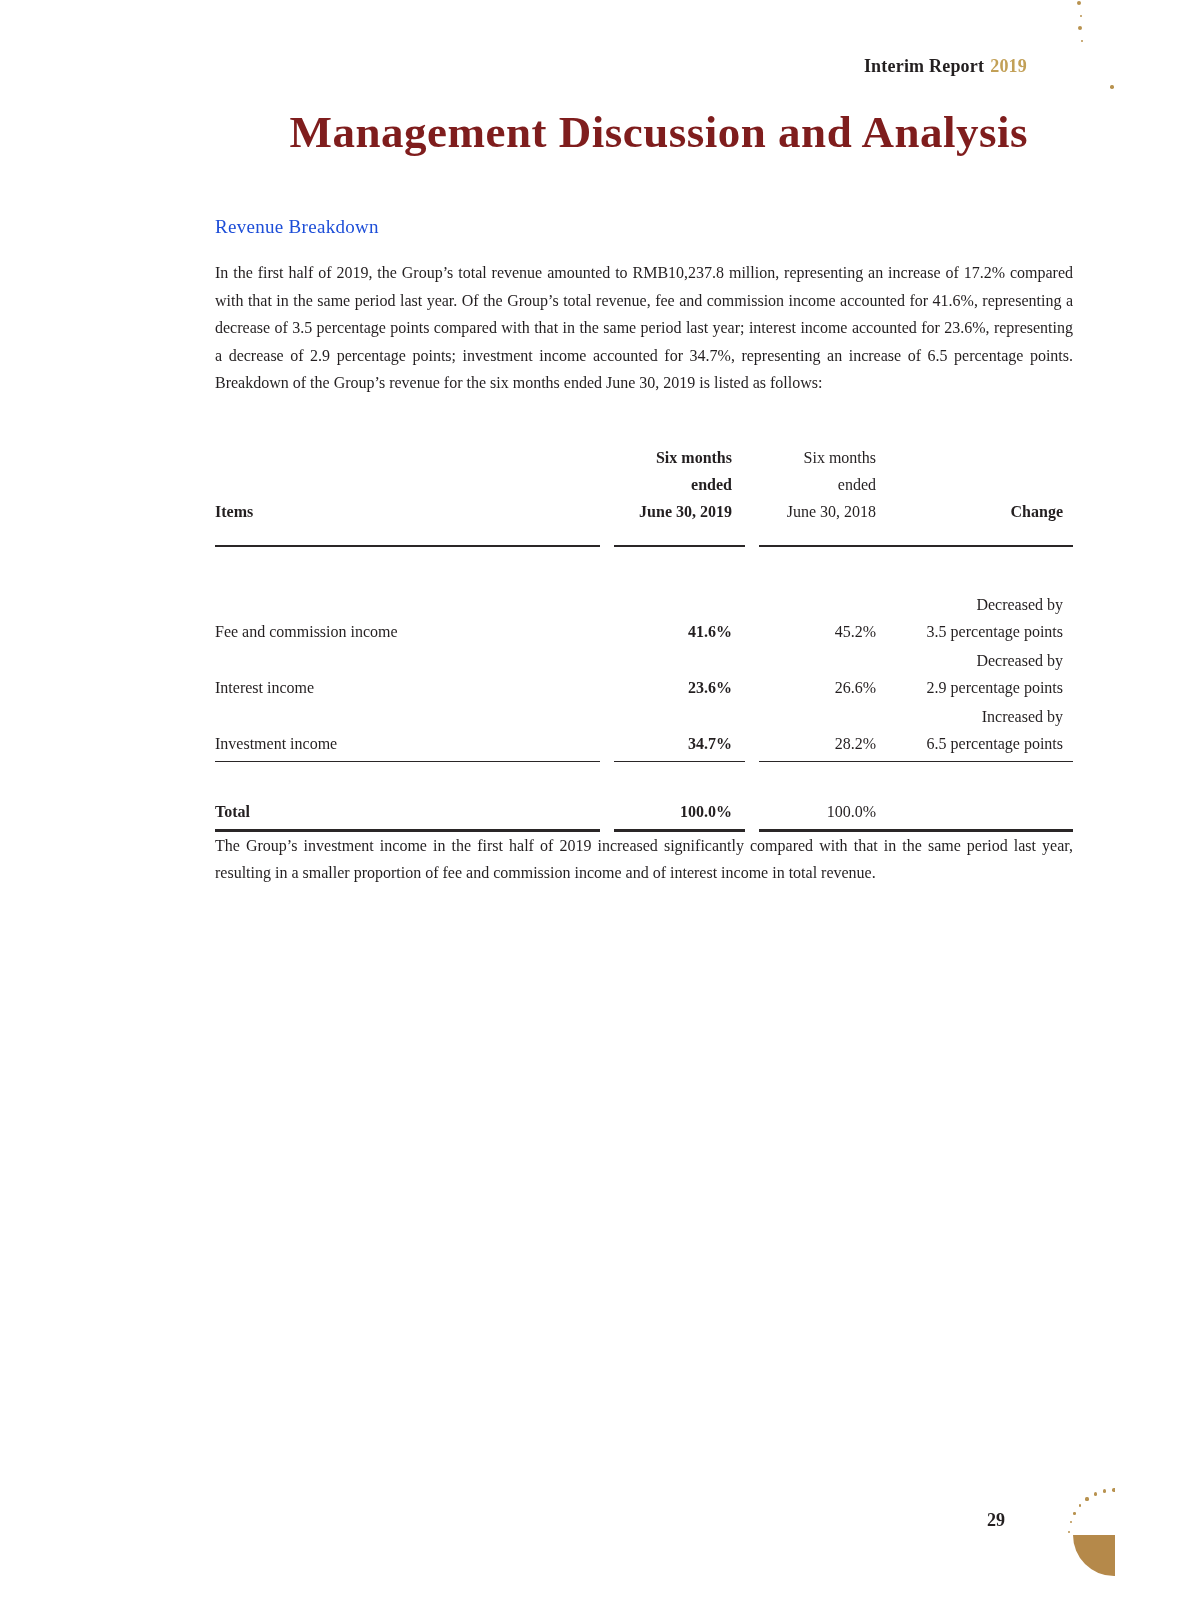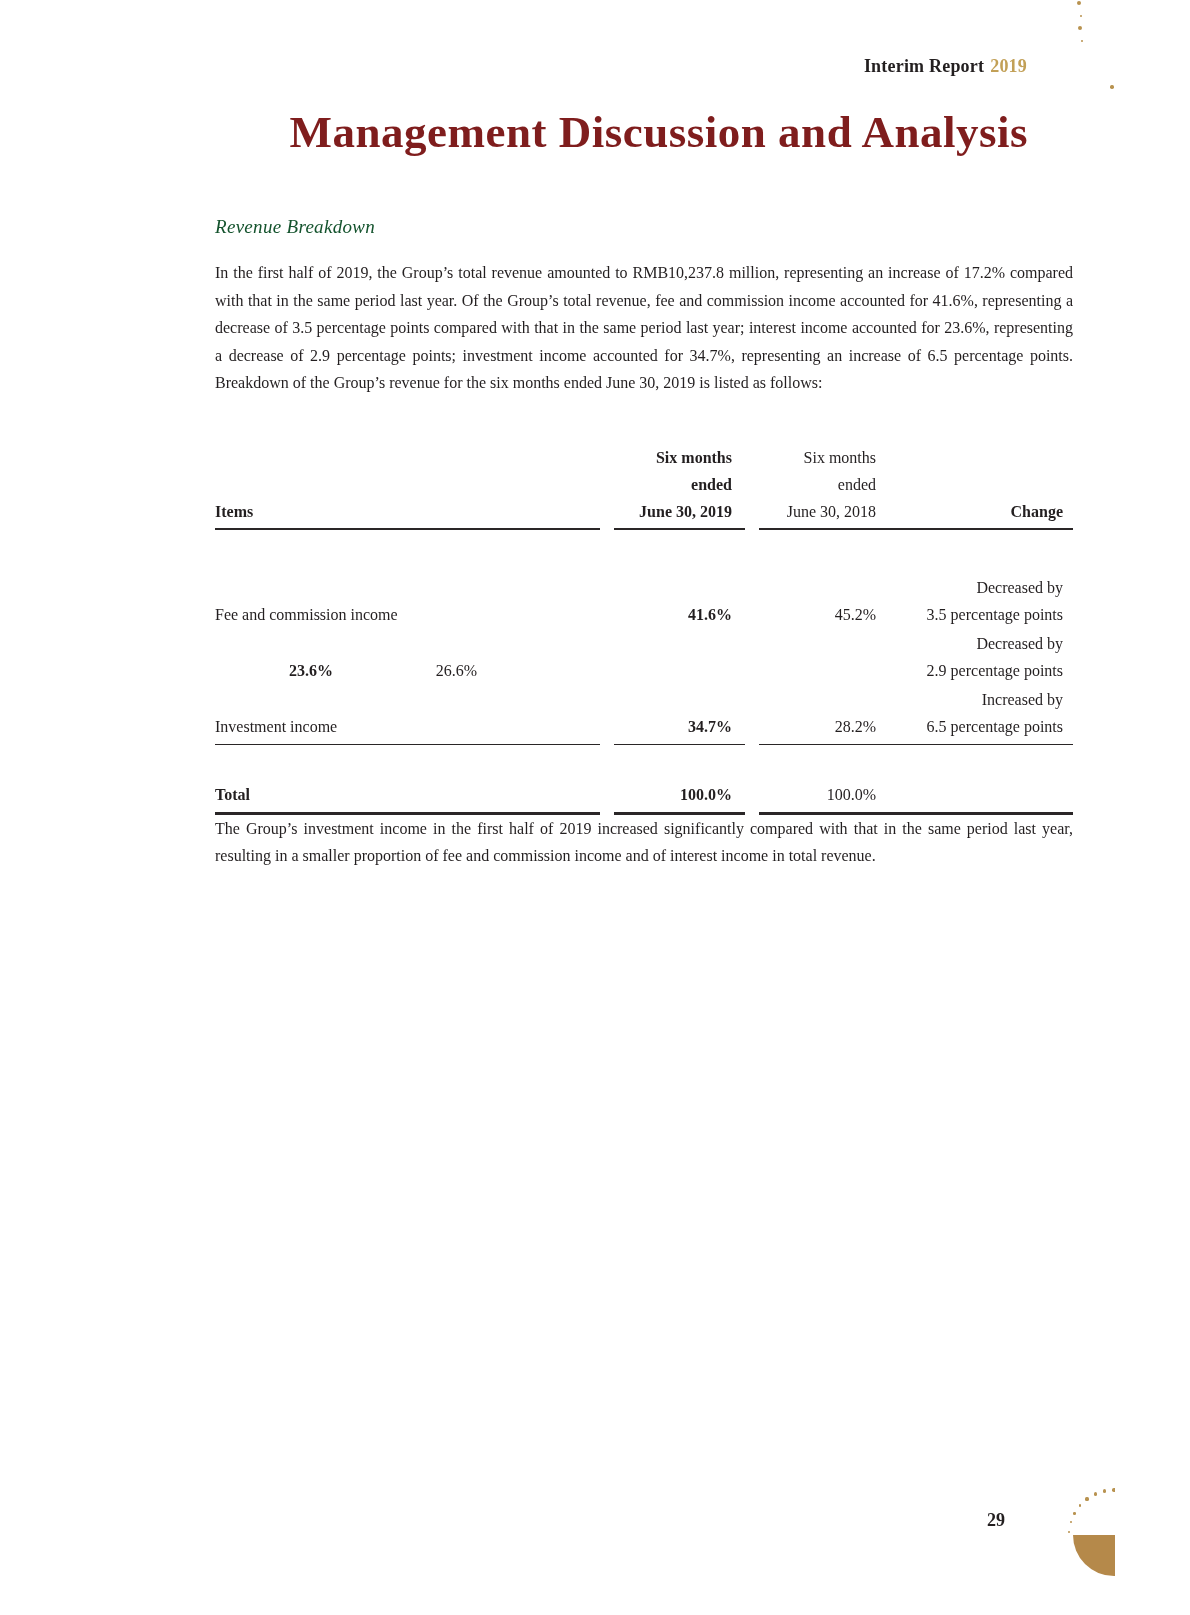--- a/index.html
+++ b/index.html
@@ -36,23 +36,22 @@
   }
   
   .content {
     position: absolute;
     left: 215px;
     top: 216px;
     width: 858px;
   }
   .section-heading {
     font-size: 19px;
-    font-style: italic;
     font-weight: normal;
-    color: #14532d;
+    color: #1d4ed8;
     margin-bottom: 21px;
     letter-spacing: 0.3px;
   }
   .body-par {
     font-size: 16px;
     line-height: 27.5px;
     text-align: justify;
     color: #231f20;
   }
   .par1 { margin-bottom: 47px; }
@@ -60,21 +59,21 @@
   
   .rev-table { font-size: 16px; line-height: 27px; }
   .t-row { display: flex; column-gap: 14px; align-items: flex-end; }
   .t-c1 { width: 385px; }
   .t-c2 { width: 131px; text-align: right; padding-right: 13px; }
   .t-group { flex: 1; display: flex; align-items: flex-end; }
   .t-c3 { width: 117px; text-align: right; }
   .t-c4 { flex: 1; text-align: right; padding-right: 10px; }
   .t-head .t-c1, .t-head .t-c2, .t-head .t-group {
     border-bottom: 2.5px solid #2a2627;
-    padding-bottom: 3px;
+    padding-bottom: 20px;
   }
   .bold { font-weight: bold; }
   .t-head .line { display: block; }
   .t-body { margin-top: 44px; }
   .t-datarow { margin-bottom: 2px; }
   .t-rule .t-c1, .t-rule .t-c2, .t-rule .t-group {
     border-bottom: 1.5px solid #2a2627;
     padding-bottom: 4px;
   }
   .t-total {
@@ -166,20 +165,21 @@
           <div class="t-group">
             <div class="t-c3">45.2%</div>
             <div class="t-c4">
               <span class="change-line">Decreased by</span>
               <span class="change-line">3.5 percentage points</span>
             </div>
           </div>
         </div>
 
         <div class="t-row t-datarow">
+          <div class="t-c1">Interest income</div>
           <div class="t-c2 bold">23.6%</div>
           <div class="t-group">
             <div class="t-c3">26.6%</div>
             <div class="t-c4">
               <span class="change-line">Decreased by</span>
               <span class="change-line">2.9 percentage points</span>
             </div>
           </div>
         </div>
 

